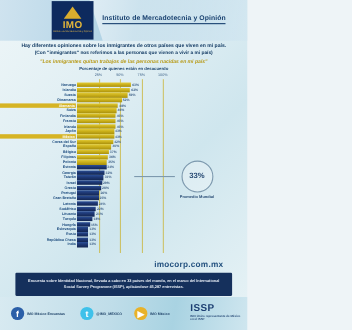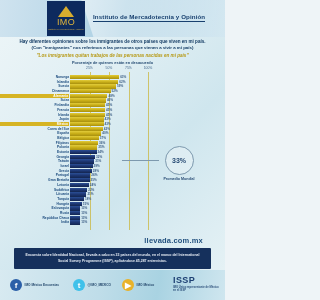--- a/index.html
+++ b/index.html
@@ -26,21 +26,21 @@
   }
   .logo-box{
     position:absolute;left:47px;top:1px;width:38px;height:35px;
     background:#0d2a5e;display:flex;flex-direction:column;align-items:center;
     justify-content:center;color:#e8b832;z-index:3;
   }
   .logo-tri{
     width:0;height:0;border-left:8px solid transparent;border-right:8px solid transparent;
     border-bottom:11px solid #d9ad2e;margin-bottom:1px;
   }
-  .logo-word{font-size:9px;font-weight:normal;letter-spacing:.3px;line-height:9px;color:#e3b63a;}
+  .logo-word{font-size:9px;font-weight:bold;letter-spacing:.3px;line-height:9px;color:#e3b63a;}
   .logo-sub{font-size:2.2px;color:#cfa94a;line-height:3px;margin-top:1px;text-align:center;}
   .inst-title{
     position:absolute;left:93px;top:13px;z-index:3;
     font-size:6.2px;font-weight:bold;color:#18406f;letter-spacing:.1px;
     border-bottom:1px solid #18406f;padding-bottom:1px;
   }
   
   .intro{
     position:absolute;top:39px;left:0;width:225px;text-align:center;z-index:3;
   }
@@ -330,21 +330,21 @@
         </div>
       </div>
   </div>
 
   <div class="avg-line"></div>
   <div class="avg">
     <div class="avg-circle">33%</div>
     <div class="avg-label">Promedio Mundial</div>
   </div>
 
-  <div class="url">llevada.com.mx</div>
+  <div class="url">imocorp.com.mx</div>
 
   <div class="source">
     <span>Encuesta sobre Identidad Nacional, llevada a cabo en 33 países del mundo, en el marco del International Social Survey Programme (ISSP), aplicándose 45,287 entrevistas.</span>
   </div>
 
   <div class="footer">
     <div class="soc" id="soc0" style="left:10px;">
       <div class="ico fb">f</div>
       <div class="txt">IMO México Encuestas</div>
     </div>

